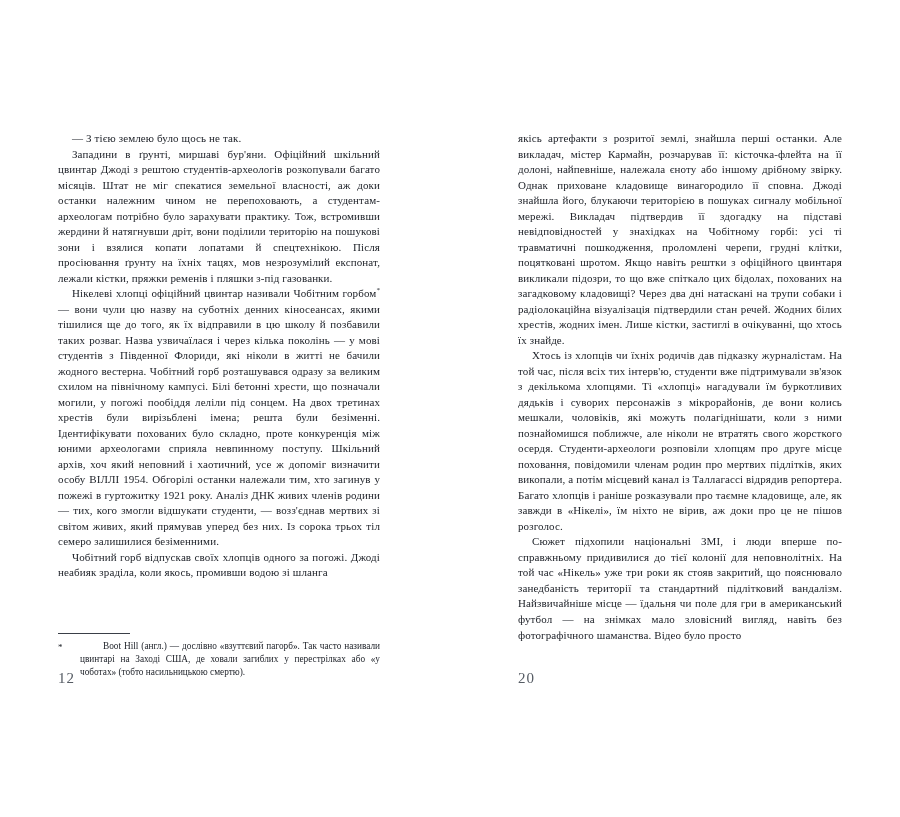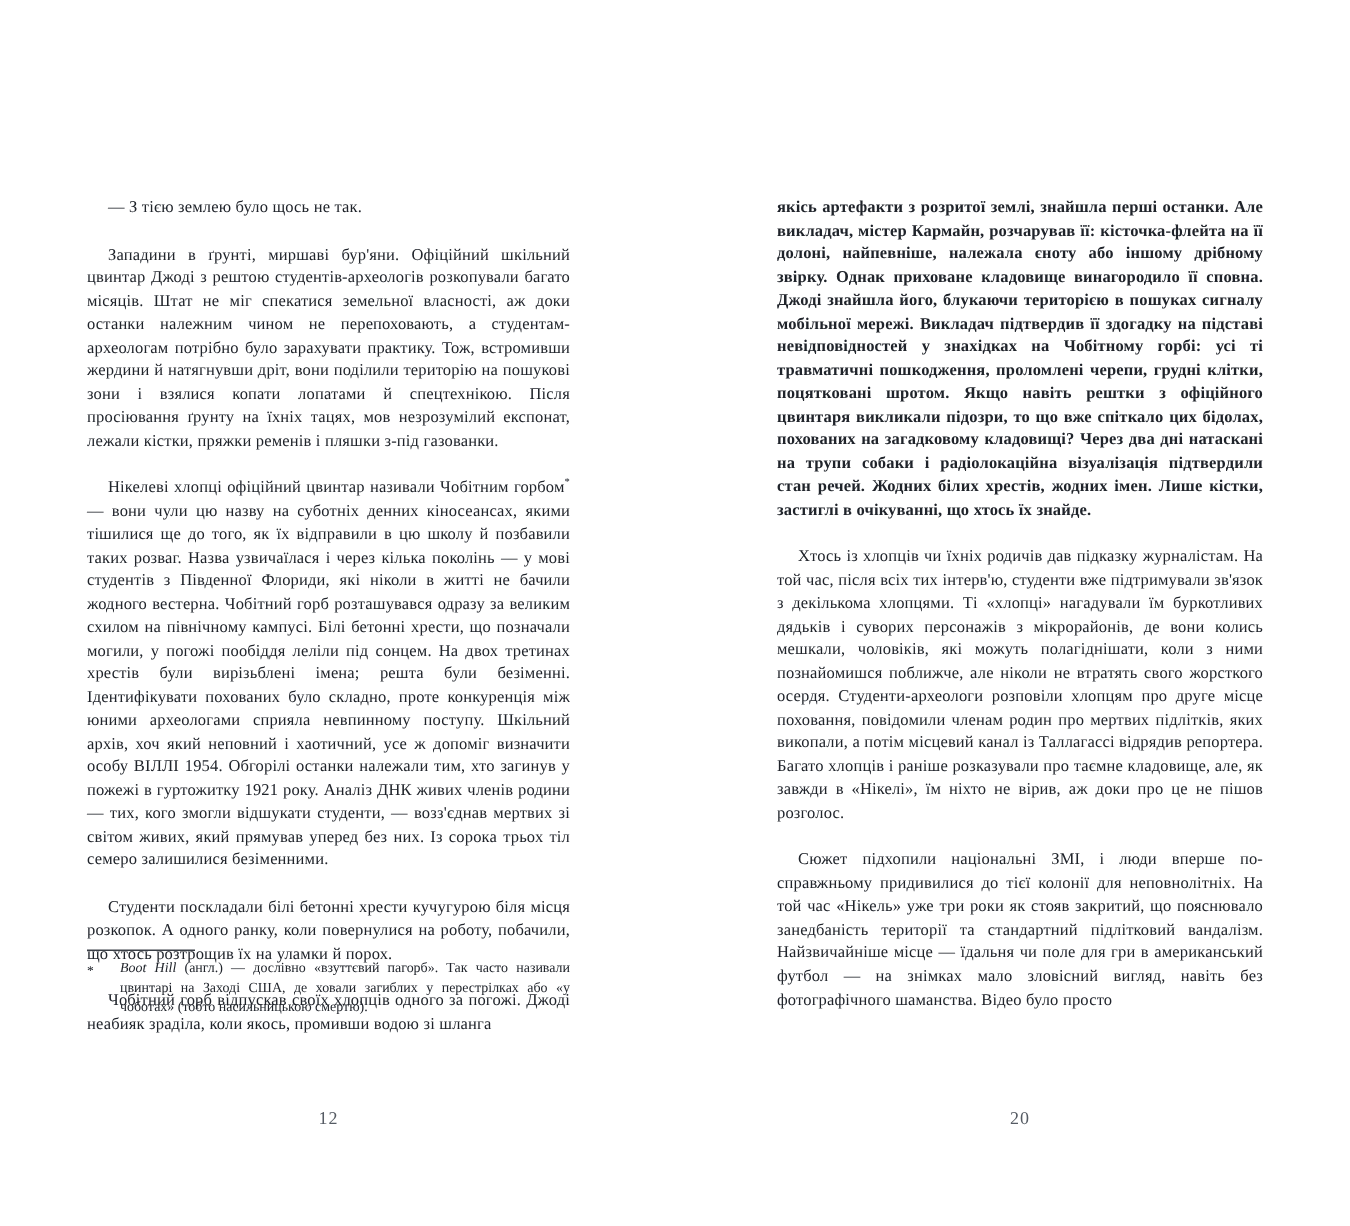--- a/index.html
+++ b/index.html
@@ -43,23 +43,23 @@
     margin: 0;
     padding: 0;
     font-size: 11px;
     line-height: 15.52px;
     text-align: justify;
     text-justify: inter-word;
     hyphens: manual;
     letter-spacing: 0.01em;
     word-spacing: 0.005em;
   }
-  p.para + p.para { margin-top: 16px; }
+  p.para + p.para { margin-top: 0; }
   p.indent { text-indent: 14px; }
-  p.noindent { text-indent: 0; font-weight: bold; }
+  p.noindent { text-indent: 0; }
 
   sup.fnmark {
     font-size: 7px;
     vertical-align: super;
     line-height: 0;
   }
 
   
   .footnote {
     position: absolute;
@@ -85,51 +85,49 @@
     font-size: 9px;
     line-height: 13.2px;
     padding-top: 1px;
   }
   .footnote-text {
     flex: 1 1 auto;
     text-align: justify;
     hyphens: manual;
   }
   .footnote-text .bookterm {
-    font-style: italic;
+    margin-left: 23px;
   }
 
   
   .folio {
     position: absolute;
-    top: 738px;
+    top: 670px;
     left: 0;
     width: 100%;
-    text-align: center;
-    font-size: 12px;
+    font-size: 15px;
     color: #555b63;
     letter-spacing: 0.06em;
   }
 </style>
 </head>
 <body>
 
 <div class="spread">
 
   <div class="page page-left">
 
     <div class="textblock">
 
       <p class="para indent">— З тією землею було щось не так.</p>
 
       <p class="para indent">Западини в ґрунті, миршаві бур'яни. Офіційний шкільний цвинтар Джоді з рештою студентів-археологів розкопували багато місяців. Штат не міг спекатися земельної власності, аж доки останки належним чином не перепоховають, а студентам-археологам потрібно було зарахувати практику. Тож, встромивши жердини й натягнувши дріт, вони поділили територію на пошукові зони і взялися копати лопатами й спецтехнікою. Після просіювання ґрунту на їхніх тацях, мов незрозумілий експонат, лежали кістки, пряжки ременів і пляшки з-під газованки.</p>
 
       <p class="para indent"><span>Нікелеві хлопці офіційний цвинтар називали Чобітним горбом</span><sup class="fnmark">*</sup><span> — вони чули цю назву на суботніх денних кіносеансах, якими тішилися ще до того, як їх відправили в цю школу й позбавили таких розваг. Назва узвичаїлася і через кілька поколінь — у мові студентів з Південної Флориди, які ніколи в житті не бачили жодного вестерна. Чобітний горб розташувався одразу за великим схилом на північному кампусі. Білі бетонні хрести, що позначали могили, у погожі пообіддя леліли під сонцем. На двох третинах хрестів були вирізьблені імена; решта були безіменні. Ідентифікувати похованих було складно, проте конкуренція між юними археологами сприяла невпинному поступу. Шкільний архів, хоч який неповний і хаотичний, усе ж допоміг визначити особу ВІЛЛІ 1954. Обгорілі останки належали тим, хто загинув у пожежі в гуртожитку 1921 року. Аналіз ДНК живих членів родини — тих, кого змогли відшукати студенти, — возз'єднав мертвих зі світом живих, який прямував уперед без них. Із сорока трьох тіл семеро залишилися безіменними.</span></p>
 
-      <p class="para indent">Студенти поскладали білі бетонні хрести кучугурою біля місця розкопок. А одного ранку, коли повернулися на роботу, побачили, що хтось розтрощив їх на уламки й порох.</p>
 
       <p class="para indent">Чобітний горб відпускав своїх хлопців одного за погожі. Джоді неабияк зраділа, коли якось, промивши водою зі шланга</p>
     </div>
 
     <div class="footnote">
       <div class="footnote-rule"></div>
       <div class="footnote-body">
         <div class="footnote-marker">*</div>
         <div class="footnote-text"><span class="bookterm">Boot Hill</span><span> (англ.) — дослівно «взуттєвий пагорб». Так часто називали цвинтарі на Заході США, де ховали загиблих у перестрілках або «у чоботах» (тобто насильницькою смертю).</span></div>
       </div>

